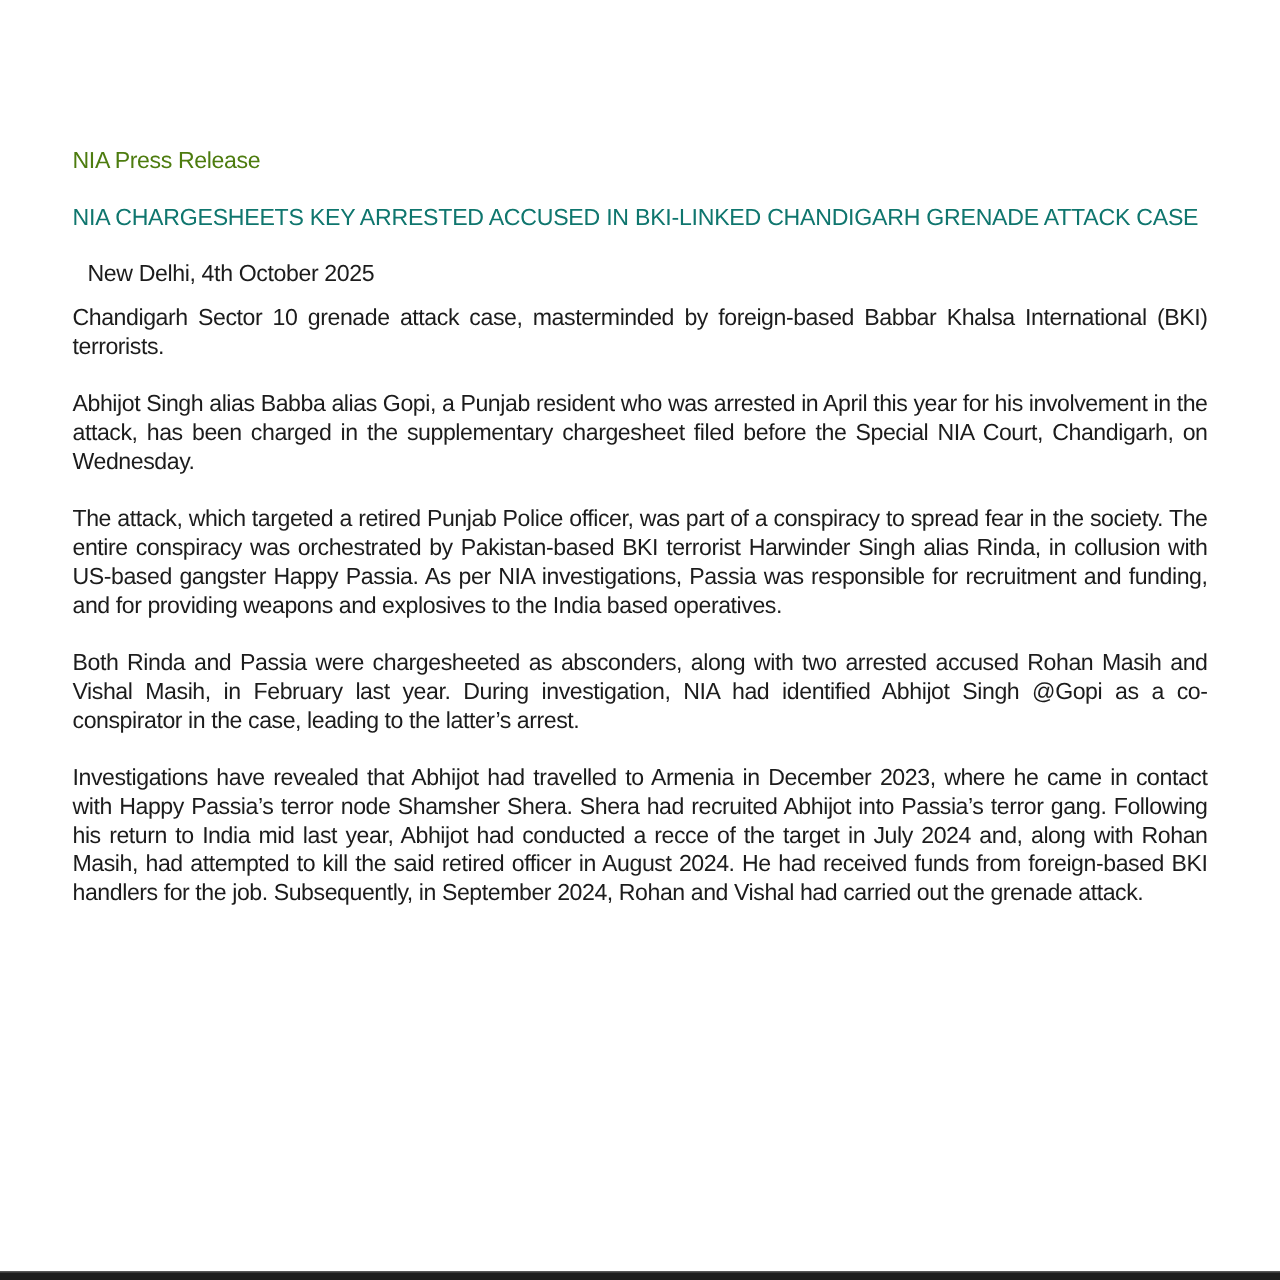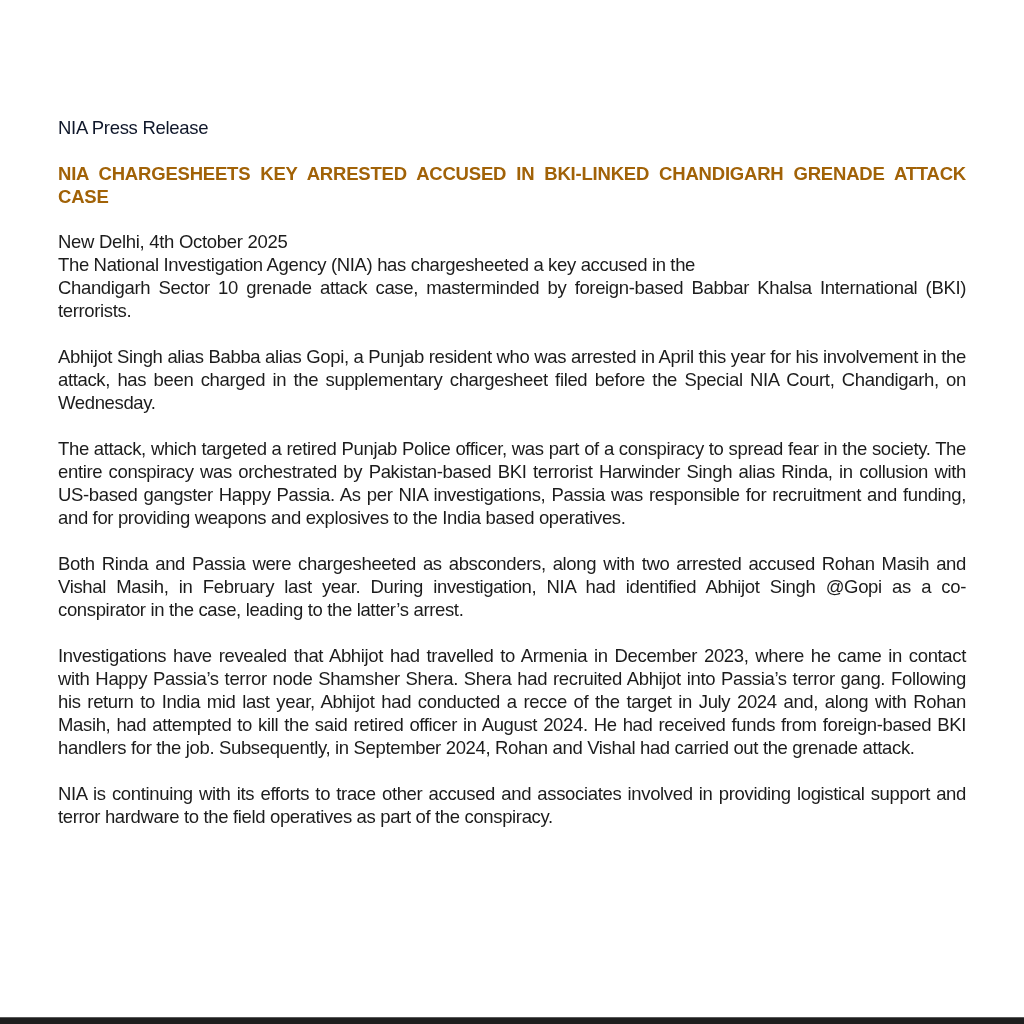--- a/index.html
+++ b/index.html
@@ -19,36 +19,36 @@
       position: absolute;
       left: 58px;
       top: 116px;
       width: 908px;
     }
     .label {
       font-size: 18.5px;
       line-height: 24px;
       margin: 0 0 22px 0;
       letter-spacing: -0.3px;
-      color: #0f172a;
+      color: #4d7c0f;
     }
     .headline {
       font-size: 18.5px;
-      font-weight: bold;
+      font-weight: normal;
       line-height: 23px;
       text-align: justify;
       text-align-last: left;
       margin: 0 0 22px 0;
       letter-spacing: -0.2px;
-      color: #a16207;
+      color: #0f766e;
     }
     .dateline {
       font-size: 18.5px;
       line-height: 23px;
-      margin: 0;
+      margin: 12px;
       letter-spacing: -0.3px;
     }
     .para {
       font-size: 18.5px;
       line-height: 23px;
       text-align: justify;
       text-align-last: left;
       margin: 0 0 23px 0;
       letter-spacing: -0.35px;
     }
@@ -70,23 +70,21 @@
     }
   </style>
 </head>
 <body>
 
 <div class="page">
   <p class="label">NIA Press Release</p>
   <p class="headline">NIA CHARGESHEETS KEY ARRESTED ACCUSED IN BKI-LINKED CHANDIGARH GRENADE ATTACK CASE</p>
   <p class="dateline">New Delhi, 4th  October 2025</p>
   <p class="para lead">
-    <span class="firstline">The National Investigation Agency (NIA) has chargesheeted a key accused in the</span>
     <span>Chandigarh Sector 10 grenade attack case, masterminded by foreign-based Babbar Khalsa International (BKI) terrorists.</span>
   </p>
   <p class="para">Abhijot Singh alias Babba alias Gopi, a Punjab resident who was arrested in April this year for his involvement in the attack, has been charged in the supplementary chargesheet filed before the Special NIA Court, Chandigarh, on Wednesday.</p>
   <p class="para">The attack, which targeted a retired Punjab Police officer, was part of a conspiracy to spread fear in the society. The entire conspiracy was orchestrated by Pakistan-based BKI terrorist Harwinder Singh alias Rinda, in collusion with US-based gangster Happy Passia. As per NIA investigations, Passia was responsible for recruitment and funding, and for providing weapons and explosives to the India based operatives.</p>
   <p class="para">Both Rinda and Passia were chargesheeted as absconders, along with two arrested accused Rohan Masih and Vishal Masih, in February last year. During investigation, NIA had identified Abhijot Singh @Gopi as a co-conspirator in the case, leading to the latter’s arrest.</p>
   <p class="para">Investigations have revealed that Abhijot had travelled to Armenia in December 2023, where he came in contact with Happy Passia’s terror node Shamsher Shera. Shera had recruited Abhijot into Passia’s terror gang. Following his return to India mid last year, Abhijot had conducted a recce of the target in July 2024 and, along with Rohan Masih, had attempted to kill the said retired officer in August 2024. He had received funds from foreign-based BKI handlers for the job. Subsequently, in September 2024, Rohan and Vishal had carried out the grenade attack.</p>
-  <p class="para">NIA is continuing with its efforts to trace other accused and associates involved in providing logistical support and terror hardware to the field operatives as part of the conspiracy.</p>
 </div>
 
 <div class="bottom-bar"></div>
 
 </body></html>

